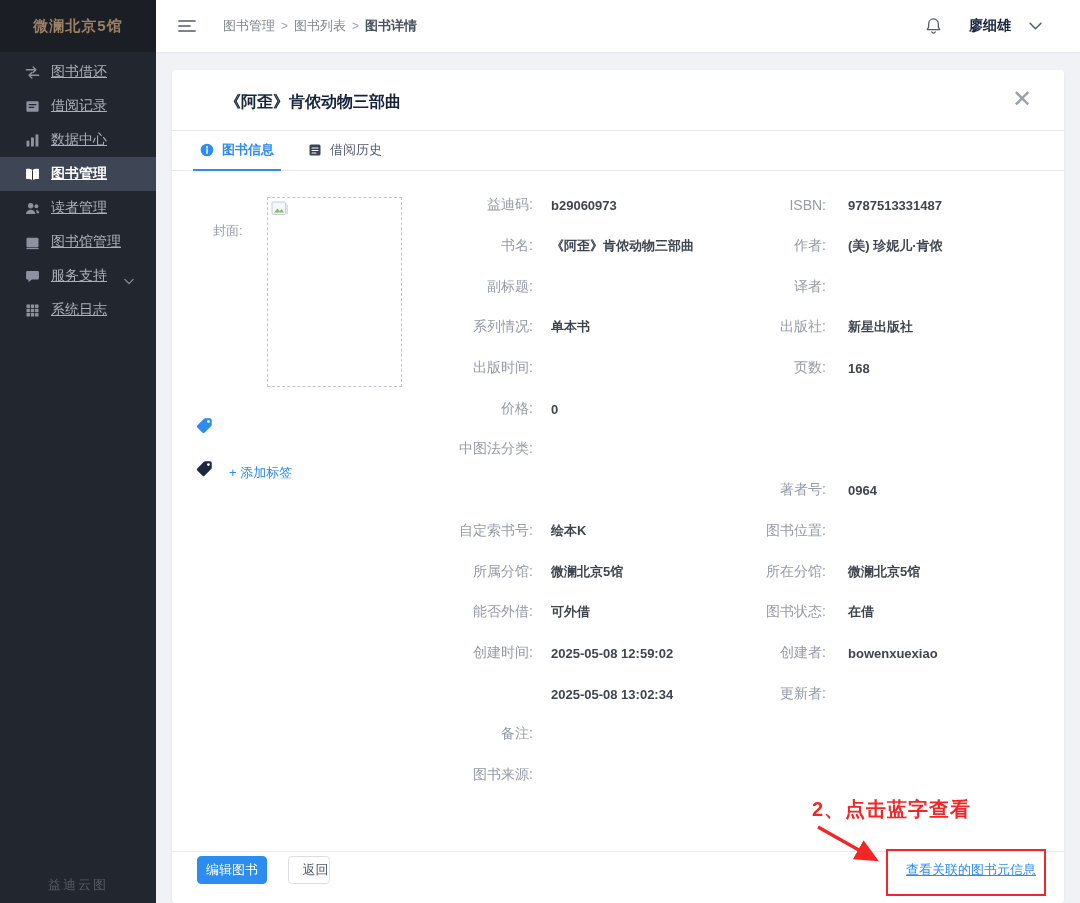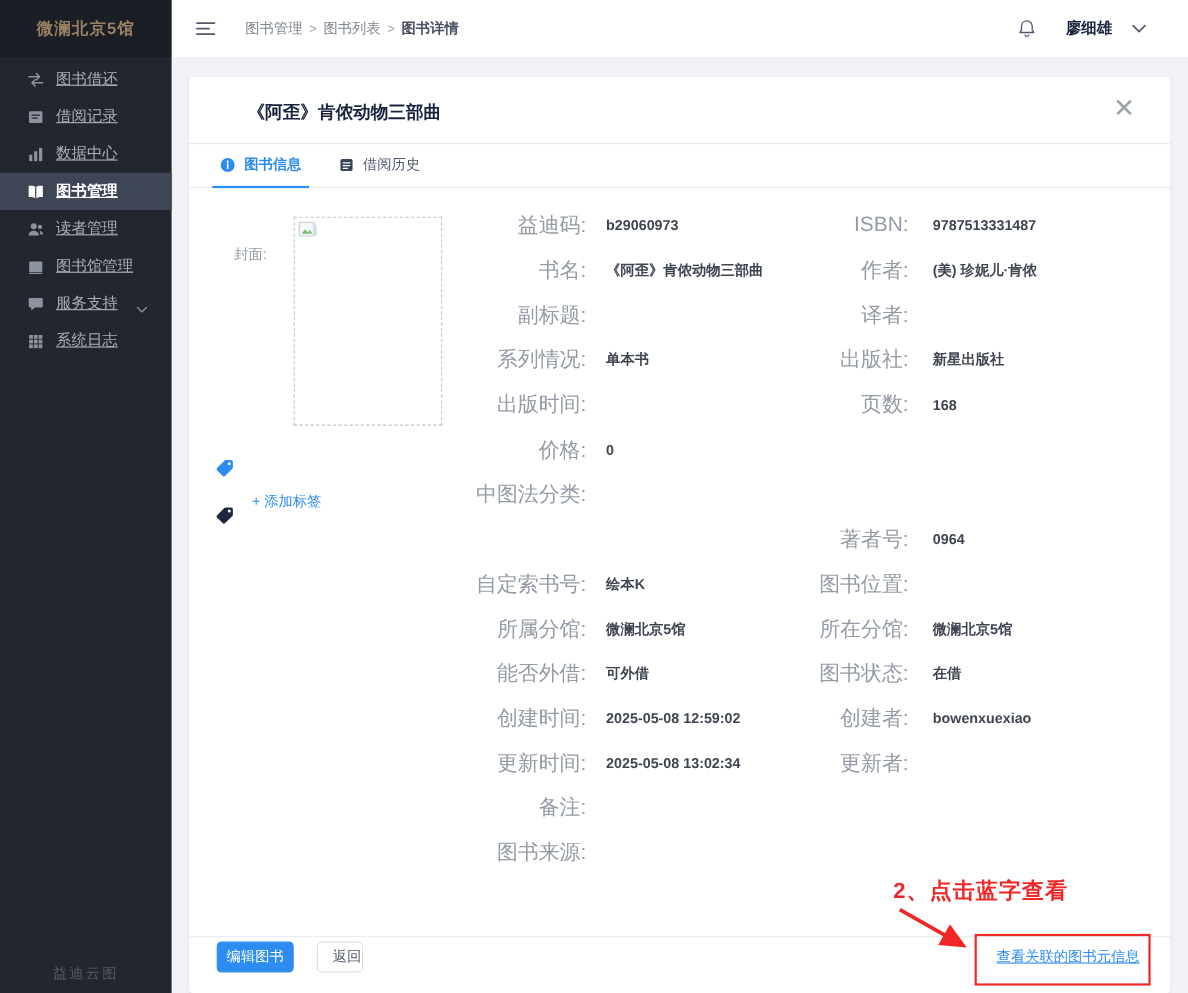--- a/index.html
+++ b/index.html
@@ -58,25 +58,25 @@
 
   .form { position:relative; height:679px; }
   .cover-label { position:absolute; left:41px; top:51px; font-size:13px; color:var(--label); }
   .cover-box { position:absolute; left:95px; top:26px; width:135px; height:190px;
                border:1px dashed #bfc5cb; background:#fff; }
   .cover-box svg { position:absolute; left:3px; top:3px; }
   .tag { position:absolute; left:24px; width:17px; height:17px; }
   .tag svg { width:17px; height:17px; }
   .tag.t1 { top:246px; color:var(--accent); }
   .tag.t2 { top:289px; color:#1d2740; }
-  .add-tag { position:absolute; left:57px; top:276px; font-size:13px; color:var(--accent); cursor:pointer; }
+  .add-tag { position:absolute; left:57px; top:293px; font-size:13px; color:var(--accent); cursor:pointer; }
 
   .rows { position:absolute; left:0; top:14px; width:100%; }
   .frow { position:relative; height:40.7px; }
-  .flabel { position:absolute; top:50%; transform:translateY(-50%); font-size:19px; color:var(--label); }
+  .flabel { position:absolute; top:50%; transform:translateY(-50%); font-size:14px; color:var(--label); }
   .fvalue { position:absolute; top:50%; transform:translateY(-50%); font-size:13px; font-weight:700; color:var(--value); white-space:nowrap; }
   .lab-l { left:0; width:361px; text-align:right; }
   .val-l { left:379px; }
   .lab-r { left:420px; width:234px; text-align:right; }
   .val-r { left:676px; }
 
   .card-footer { position:absolute; left:0; top:781px; width:100%; height:36px;
                  border-top:1px solid var(--border); display:flex; align-items:center; }
   .btn { height:28px; border-radius:4px; font-size:13px; display:inline-flex; align-items:center;
          justify-content:center; cursor:pointer; font-family:inherit; }
@@ -330,21 +330,20 @@
           <div class="flabel lab-r">图书状态:</div>
           <div class="fvalue val-r">在借</div>
         </div>
         <div class="frow">
           <div class="flabel lab-l">创建时间:</div>
           <div class="fvalue val-l">2025-05-08 12:59:02</div>
           <div class="flabel lab-r">创建者:</div>
           <div class="fvalue val-r">bowenxuexiao</div>
         </div>
         <div class="frow">
-          <div class="flabel lab-l">更新时间:</div>
           <div class="fvalue val-l">2025-05-08 13:02:34</div>
           <div class="flabel lab-r">更新者:</div>
           <div class="fvalue val-r"></div>
         </div>
         <div class="frow">
           <div class="flabel lab-l">备注:</div>
           <div class="fvalue val-l"></div>
         </div>
         <div class="frow">
           <div class="flabel lab-l">图书来源:</div>

